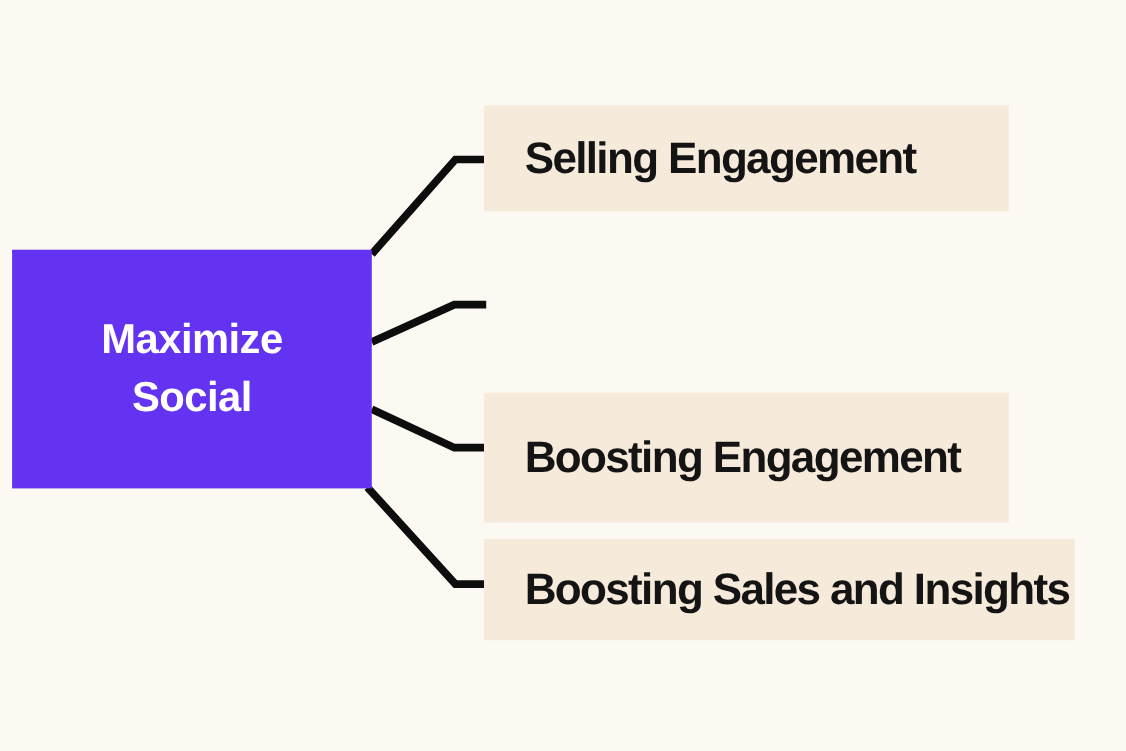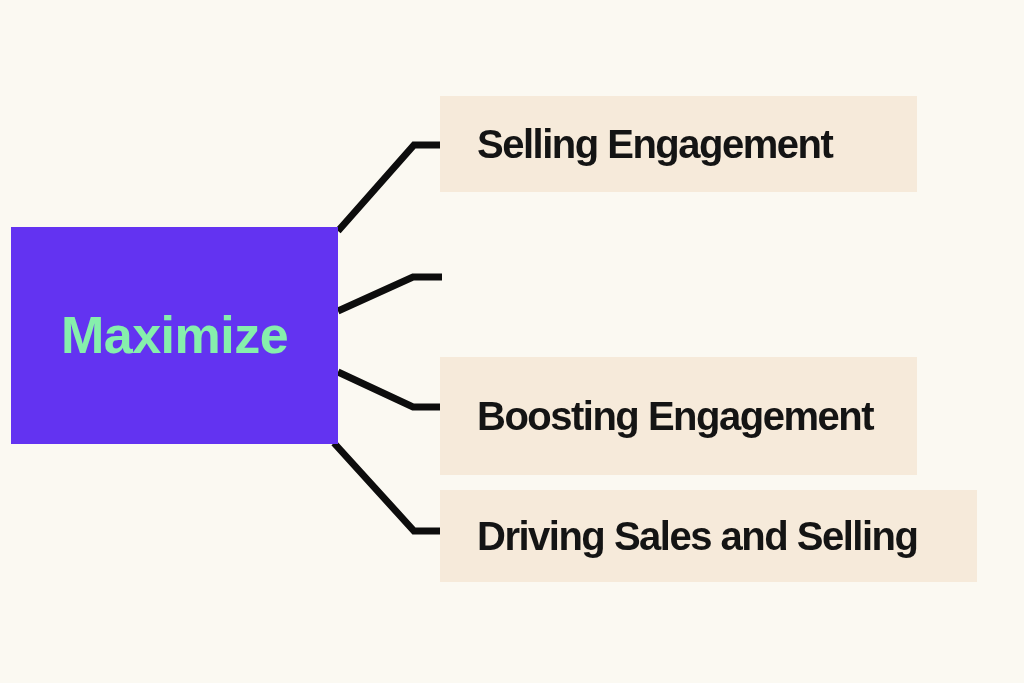--- a/index.html
+++ b/index.html
@@ -33,23 +33,23 @@
     height: 217px;
     background: #6333f1;
     z-index: 2;
     display: flex;
     flex-direction: column;
     align-items: center;
     justify-content: center;
     text-align: center;
   }
   .center-node .line {
-    color: #86efac;
+    color: #ffffff;
     font-weight: bold;
-    font-size: 52px;
+    font-size: 38px;
     line-height: 53px;
     letter-spacing: -0.5px;
     white-space: nowrap;
   }
   .branch-node {
     position: absolute;
     left: 440px;
     background: #f6eada;
     z-index: 2;
     display: flex;
@@ -75,28 +75,29 @@
 
   <svg class="connectors" viewBox="0 0 1024 683" xmlns="http://www.w3.org/2000/svg" aria-hidden="true">
     <polyline points="338,231 414,145 442,145" fill="none" stroke="#0d0d0d" stroke-width="7"></polyline>
     <polyline points="338,311 413,277 442,277" fill="none" stroke="#0d0d0d" stroke-width="7"></polyline>
     <polyline points="338,372 413,407 442,407" fill="none" stroke="#0d0d0d" stroke-width="7"></polyline>
     <polyline points="334,443 414,531 442,531" fill="none" stroke="#0d0d0d" stroke-width="7"></polyline>
   </svg>
 
   <div class="center-node">
     <span class="line">Maximize</span>
+    <span class="line">Social</span>
   </div>
 
   <div class="branch-node branch-1">
     <span class="label">Selling Engagement</span>
   </div>
 
 
   <div class="branch-node branch-3">
     <span class="label">Boosting Engagement</span>
   </div>
 
   <div class="branch-node branch-4">
-    <span class="label">Driving Sales and Selling</span>
+    <span class="label">Boosting Sales and Insights</span>
   </div>
 
 </div>
 
 </body></html>

